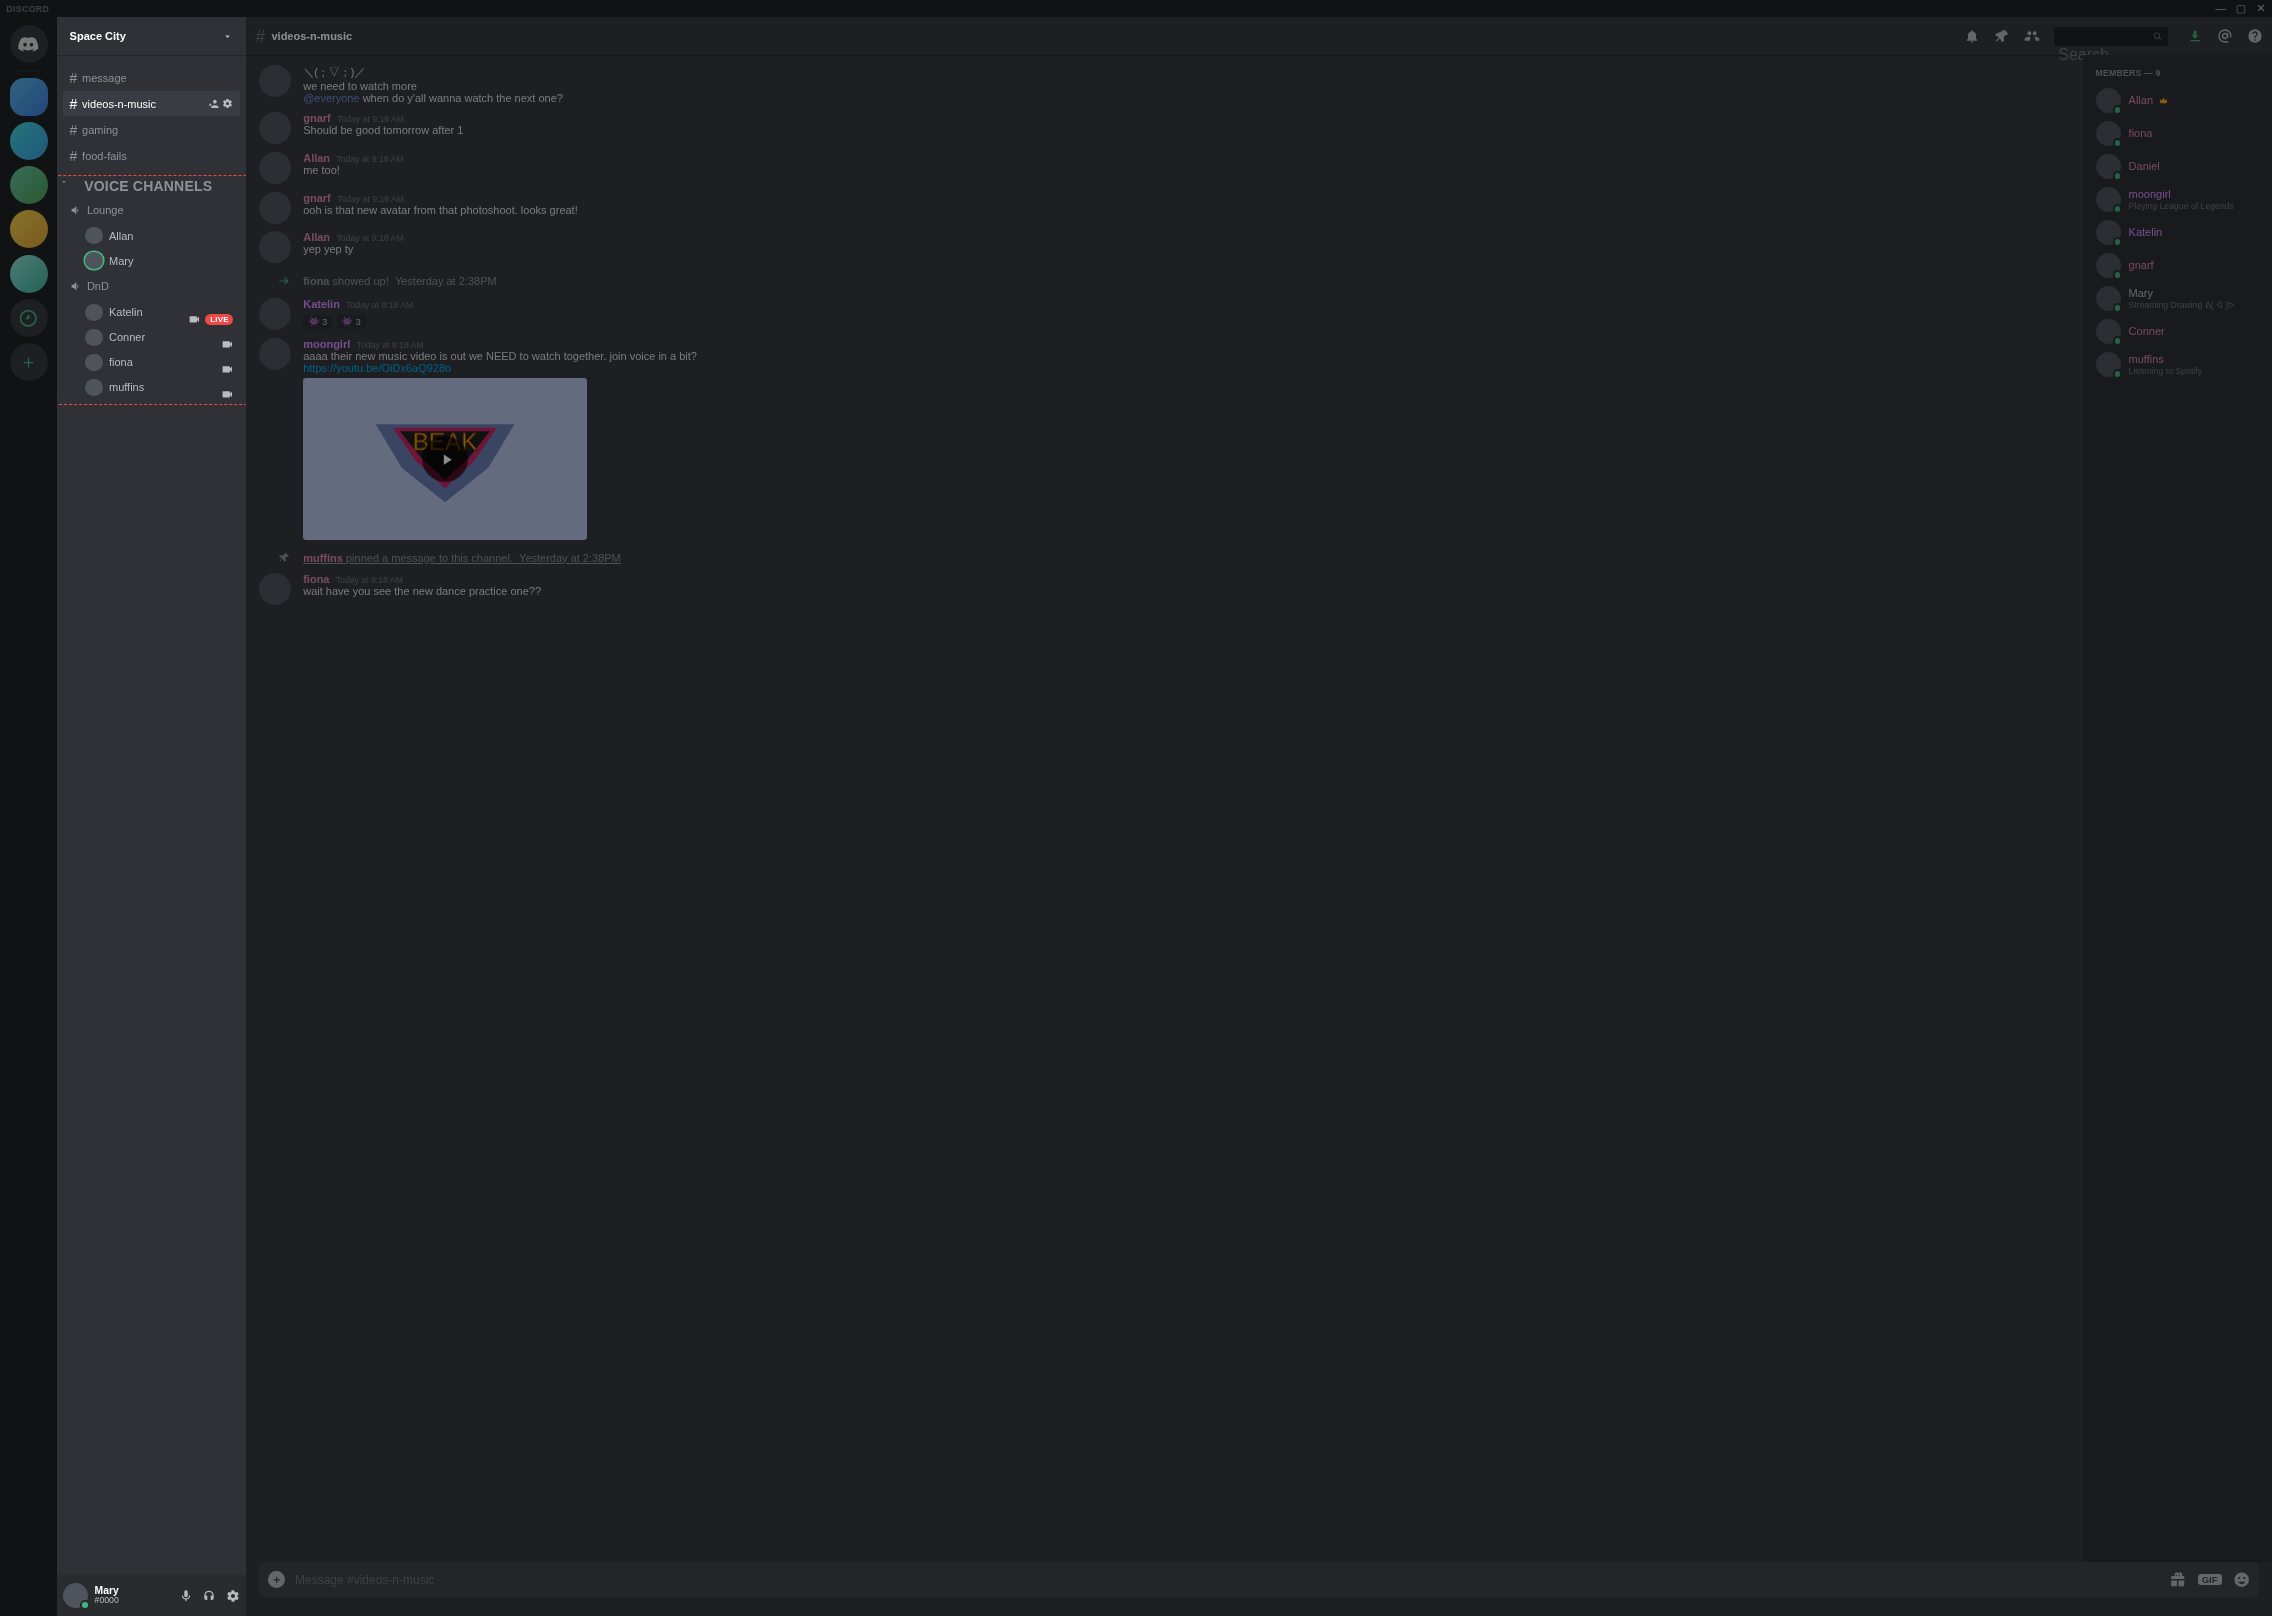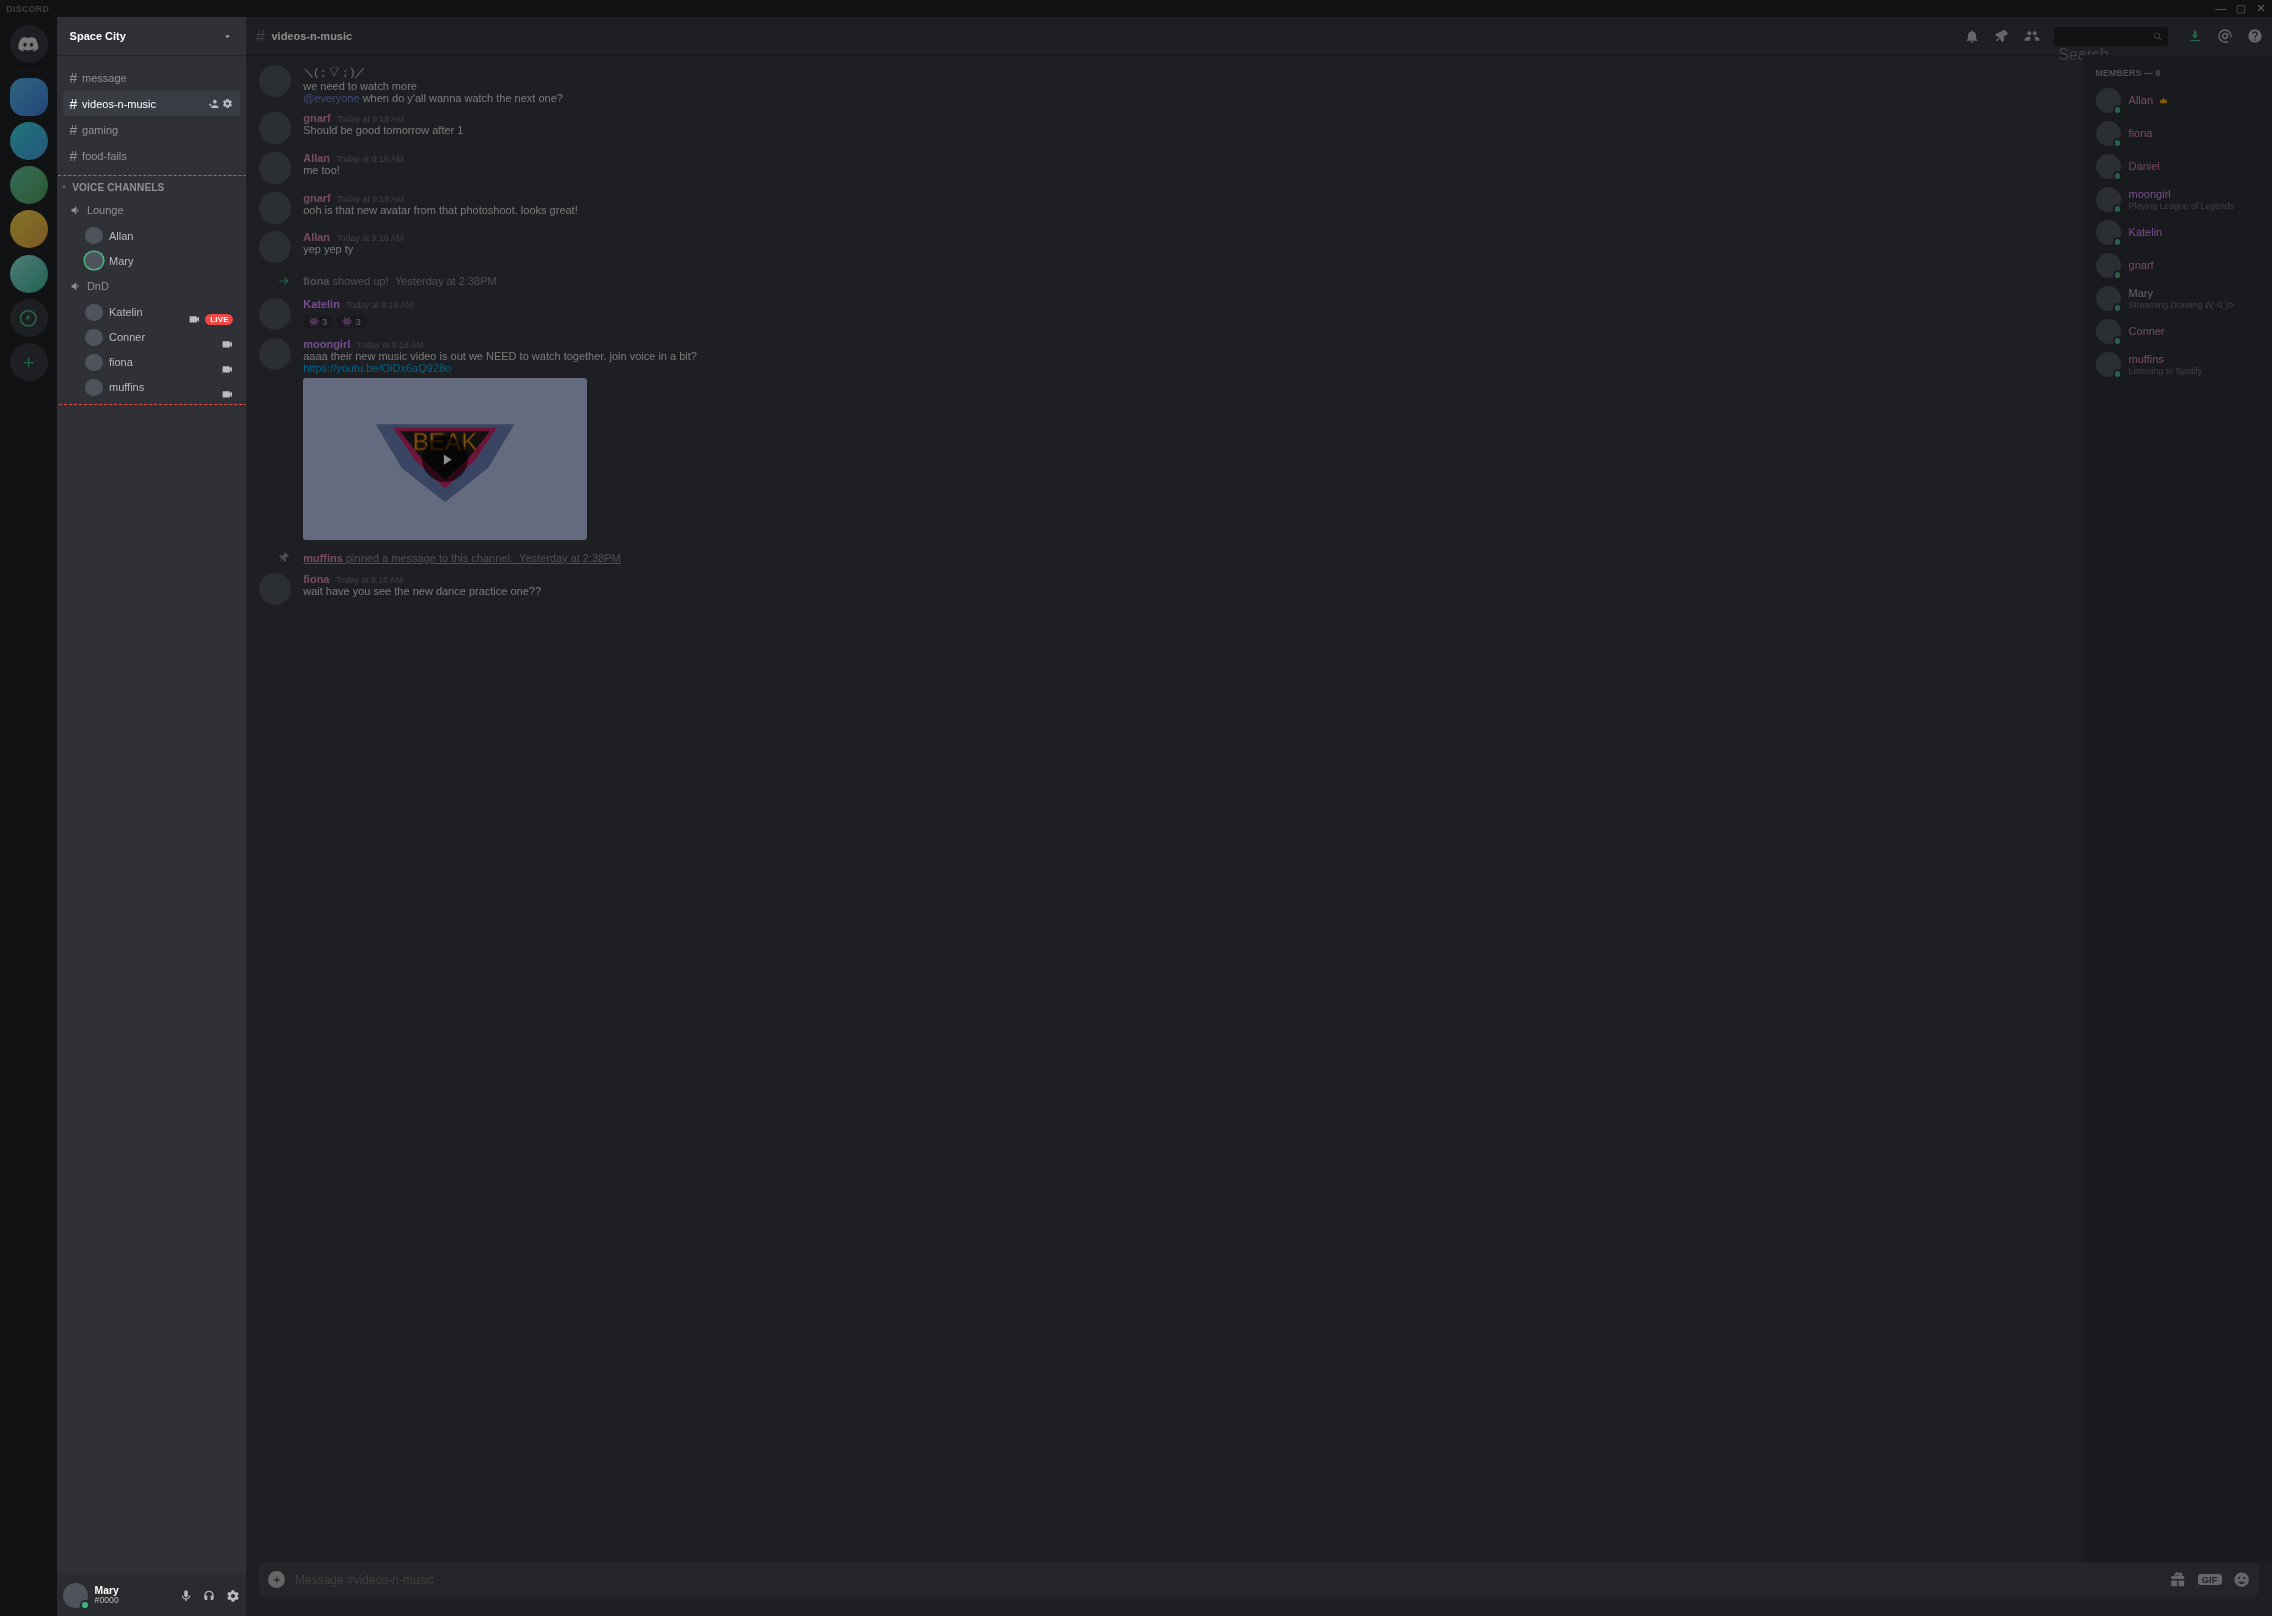--- a/index.html
+++ b/index.html
@@ -95,24 +95,23 @@
 .chan-item.active { background:#393c43; color:#fff; }
 .chan-item .hash { font-size:14px; font-weight:400; }
 .chan-item .tools { margin-left:auto; display:flex; gap:3.2px; }
 .chan-item .tools svg { width:11px; height:11px; fill:#b9bbbe; }
 
 .section-header {
   height:19px;
   padding:0 6.3px 0 3.2px;
   margin-top:9.5px;
   display:flex;
-  align-items:center;
-  gap:4px;
+  gap:16px;
   color:#8e9297;
-  font-size:10px;
+  font-size:14px;
   font-weight:700;
   letter-spacing:0.2px;
 }
 .section-header svg { width:8px; height:8px; fill:#8e9297; }
 
 .voice {
   display:flex;
   align-items:center;
   gap:4.7px;
   height:25px;

